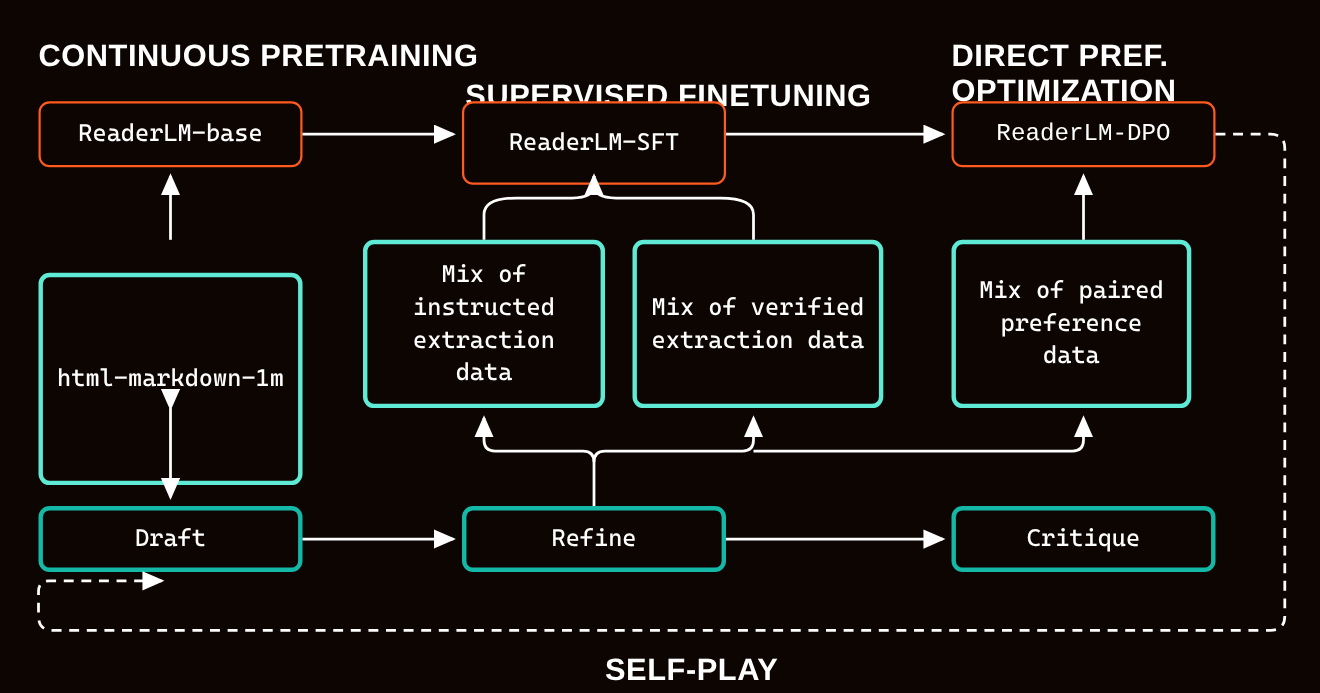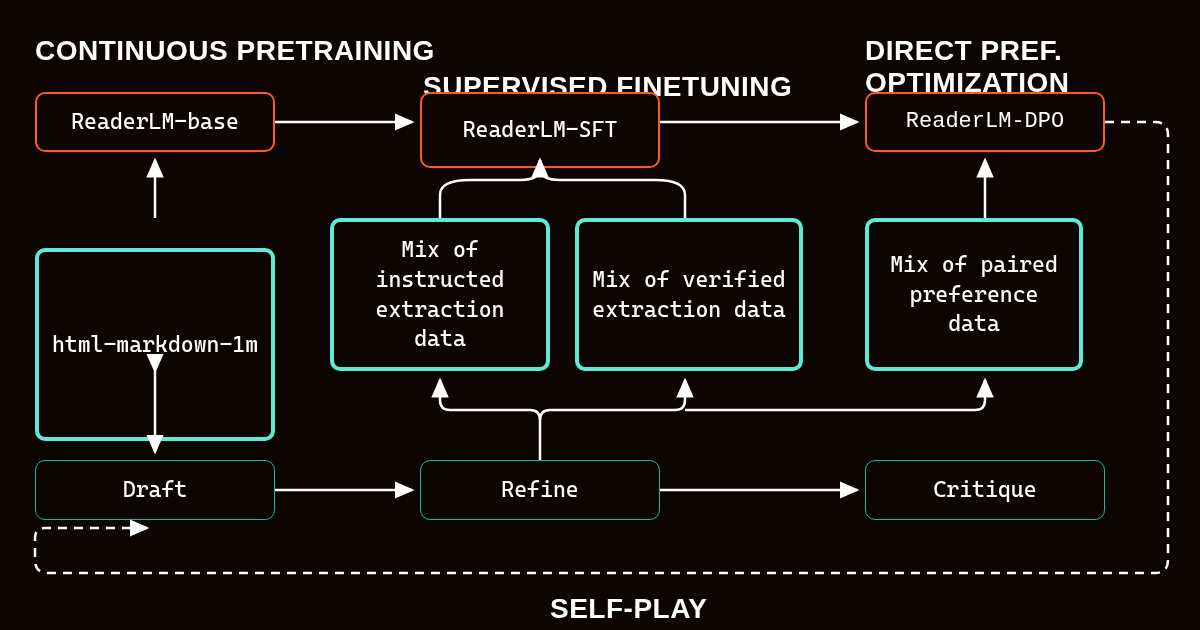--- a/index.html
+++ b/index.html
@@ -29,21 +29,21 @@
     justify-content: center;
     text-align: center;
     color: #fff;
     font-size: 22px;
     background: #0d0502;
     line-height: 1.35;
     padding: 22px 12px;
   }
   .orange { border: 2px solid #ff5a1f; }
   .white  { border: 4px solid #5eead4; }
-  .green  { border: 1px solid #14b8a6; text-align: center; }
+  .green  { border: 4px solid #14b8a6; text-align: center; }
   svg.arrows {
     position: absolute;
     top: 0; left: 0;
     width: 1200px; height: 630px;
     pointer-events: none;
   }
 </style>
 </head>
 <body>
 

